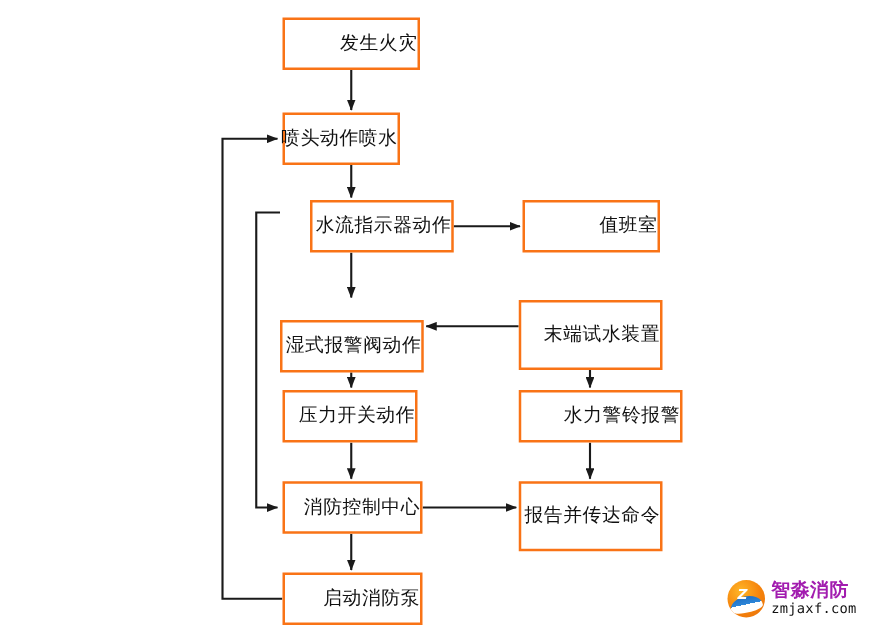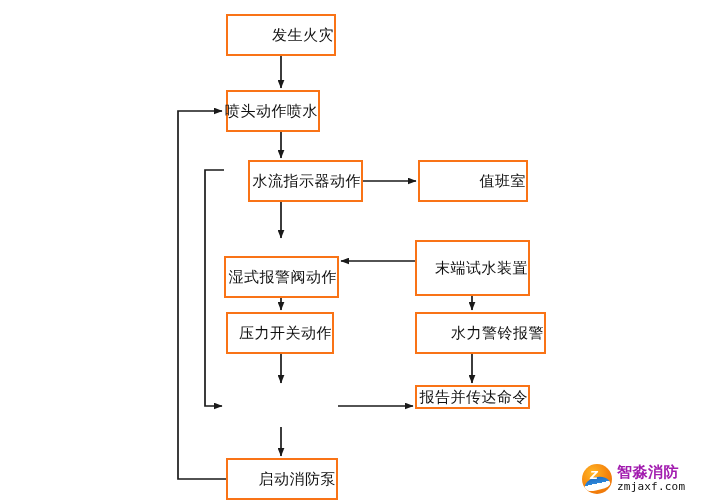--- a/index.html
+++ b/index.html
@@ -166,22 +166,25 @@
   </div>
 
   <div class="node" style="left:226px; top:312px; width:108px; height:42px;">
     <span>压力开关动作</span>
   </div>
 
   <div class="node" style="left:415px; top:312px; width:131px; height:42px;">
     <span>水力警铃报警</span>
   </div>
 
-
-  <div class="node" style="left:415px; top:385px; width:115px; height:24px;">
+  <div class="node" style="left:226px; top:385px; width:112px; height:42px;">
+    <span>消防控制中心</span>
+  </div>
+
+  <div class="node" style="left:415px; top:385px; width:115px; height:56px;">
     <span>报告并传达命令</span>
   </div>
 
   <div class="node" style="left:226px; top:458px; width:112px; height:42px;">
     <span>启动消防泵</span>
   </div>
 
   <div id="logo">
     <span class="mark">
       <span class="swoosh"></span>

